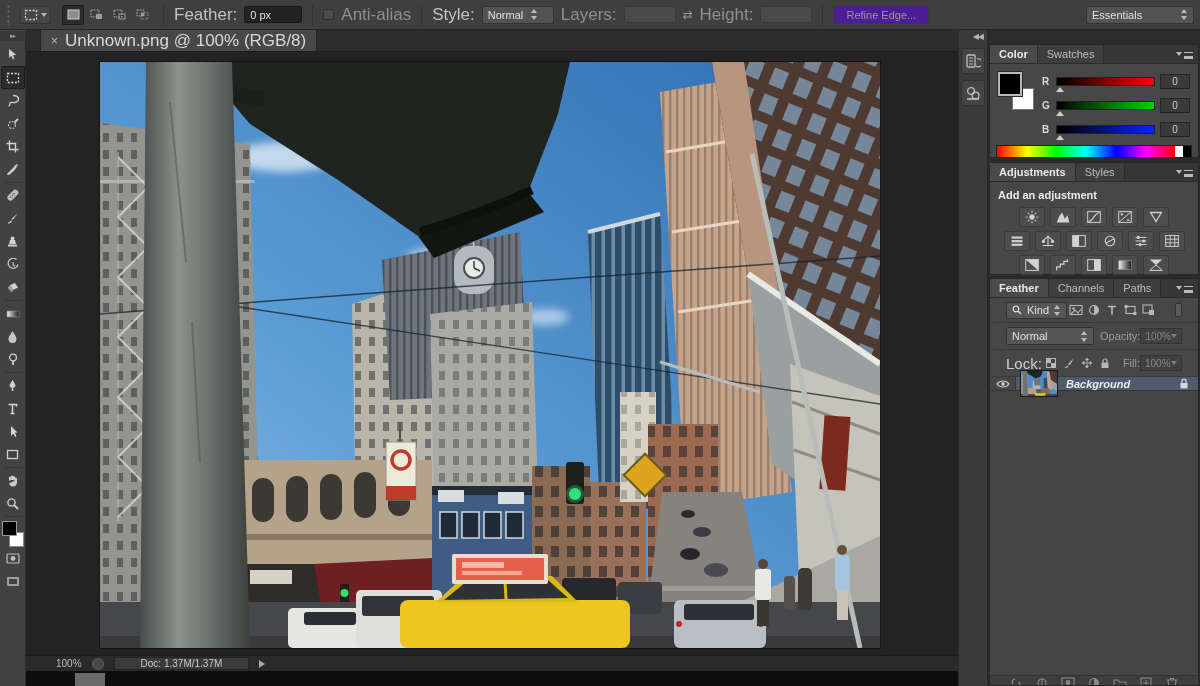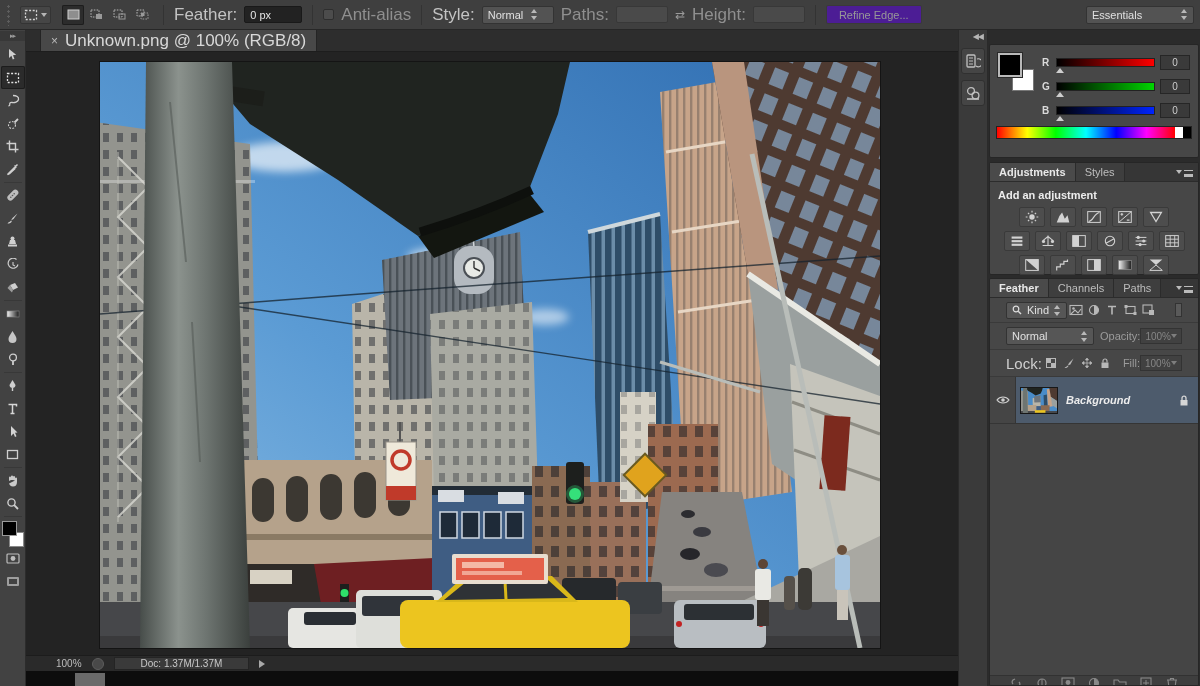--- a/index.html
+++ b/index.html
@@ -117,21 +117,21 @@
   .ficon{width:18px;display:flex;justify-content:center}
   .lblend{height:27px}
   .blend-select{display:flex;align-items:center;justify-content:space-between;width:96px;height:18px;
     background:#565656;border:1px solid #333;border-radius:2px;padding:0 5px;font-size:11px;color:#e0e0e0}
   .dim-label{font-size:11px;color:#9b9b9b}
   .mini-drop{width:42px;height:16px;background:#414141;border:1px solid #333;display:flex;align-items:center;
     justify-content:space-between;padding:0 4px;font-size:10px;color:#868686}
   .mini-drop .caret{border-top-color:#7e7e7e}
   .llock{height:27px}
   .llist{flex:1;background:#454545;position:relative}
-  .layer-row{display:flex;align-items:stretch;height:47px;border-bottom:1px solid #353535}
+  .layer-row{display:flex;align-items:stretch;height:14px;border-bottom:1px solid #353535}
   .eye-cell{width:26px;background:#454545;border-right:1px solid #353535;display:flex;align-items:center;justify-content:center}
   .layer-sel{flex:1;background:#4d5b6c;display:flex;align-items:center;gap:8px;padding:0 8px 0 4px}
   .lthumb{width:38px;height:27px;border:1px solid #181818;background:#222;overflow:hidden}
   .lname{flex:1;font-size:11px;font-style:italic;font-weight:bold;color:#ececec}
   .lfooter{height:10px;background:#3d3d3d;border-top:1px solid #2d2d2d;display:flex;justify-content:center;gap:12px;overflow:hidden;opacity:.8}
 </style>
 </head>
 <body>
 
 <div class="app">
@@ -177,21 +177,21 @@
       </div>
     <div class="vsep"></div>
     <span class="checkbox"></span>
     <span class="opt-label" style="color:#8f8f8f">Anti-alias</span>
     <div class="vsep"></div>
     <span class="opt-label">Style:</span>
     <div class="opt-select">
       <span>Normal</span>
       <span class="updown"></span>
     </div>
-    <span class="opt-label" style="color:#8f8f8f">Paths:</span>
+    <span class="opt-label" style="color:#8f8f8f">Layers:</span>
     <div class="opt-field empty"></div>
     <span class="swap-icon">⇄</span>
     <span class="opt-label" style="color:#8f8f8f">Height:</span>
     <div class="opt-field empty"></div>
     <div class="vsep"></div>
     <div class="btn-disabled">
         <span>Refine Edge...</span>
       </div>
     <div class="opt-select workspace">
       <span>Essentials</span>
@@ -614,20 +614,28 @@
           <circle cx="10.5" cy="10.5" r="3.4" fill="none" stroke="#c0c0c0" stroke-width="1.3"></circle>
           <path d="M2 14h12" stroke="#c0c0c0" stroke-width="1.6"></path>
         </svg>
     </div>
   </div>
 
   <div class="panels">
     <div style="height:14px"></div>
 
     <div class="pgroup" style="height:114px">
+      <div class="ptabs">
+        <div class="ptab active">Color</div>
+        <div class="ptab">Swatches</div>
+        <div class="pmenu">
+            <span class="tri"></span>
+            <span class="bar"></span>
+          </div>
+      </div>
       <div class="color-body">
         <div class="cfgbg">
           <span class="cbg"></span>
           <span class="cfg"></span>
         </div>
         <div class="sliders">
           <div class="srow">
             <span class="slabel">R</span>
             <div class="strack r-track">
                 <span class="thumb"></span>

